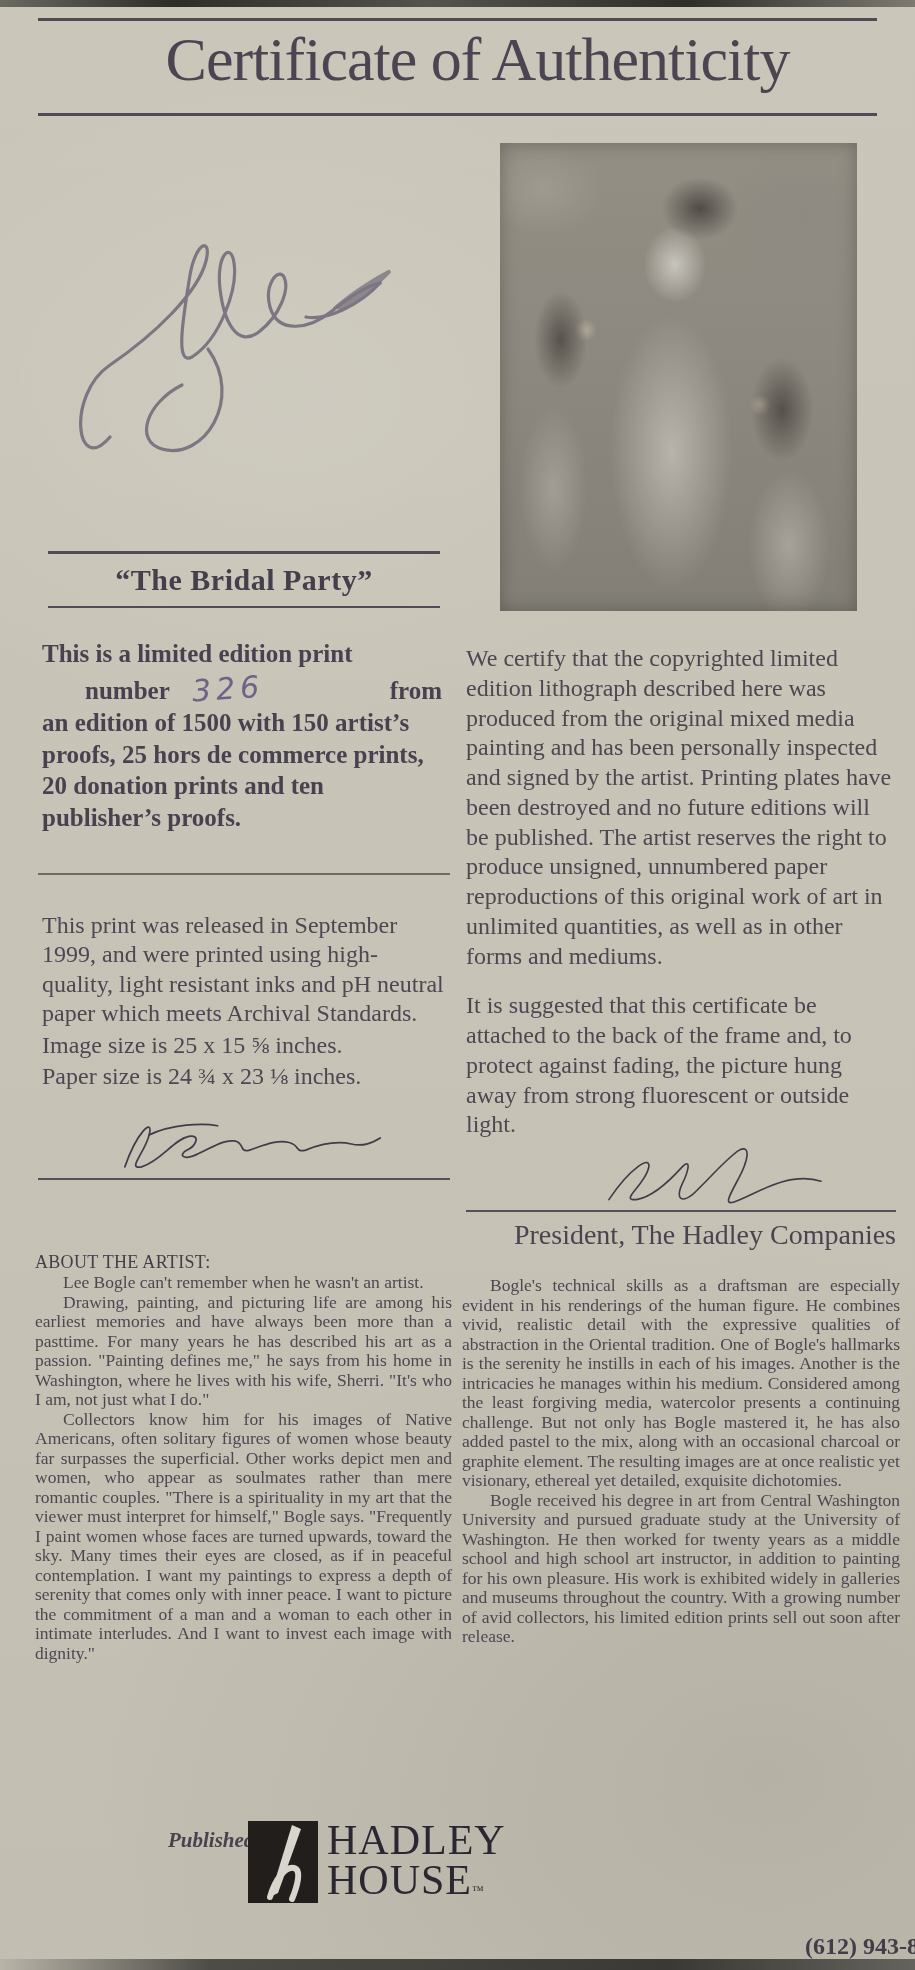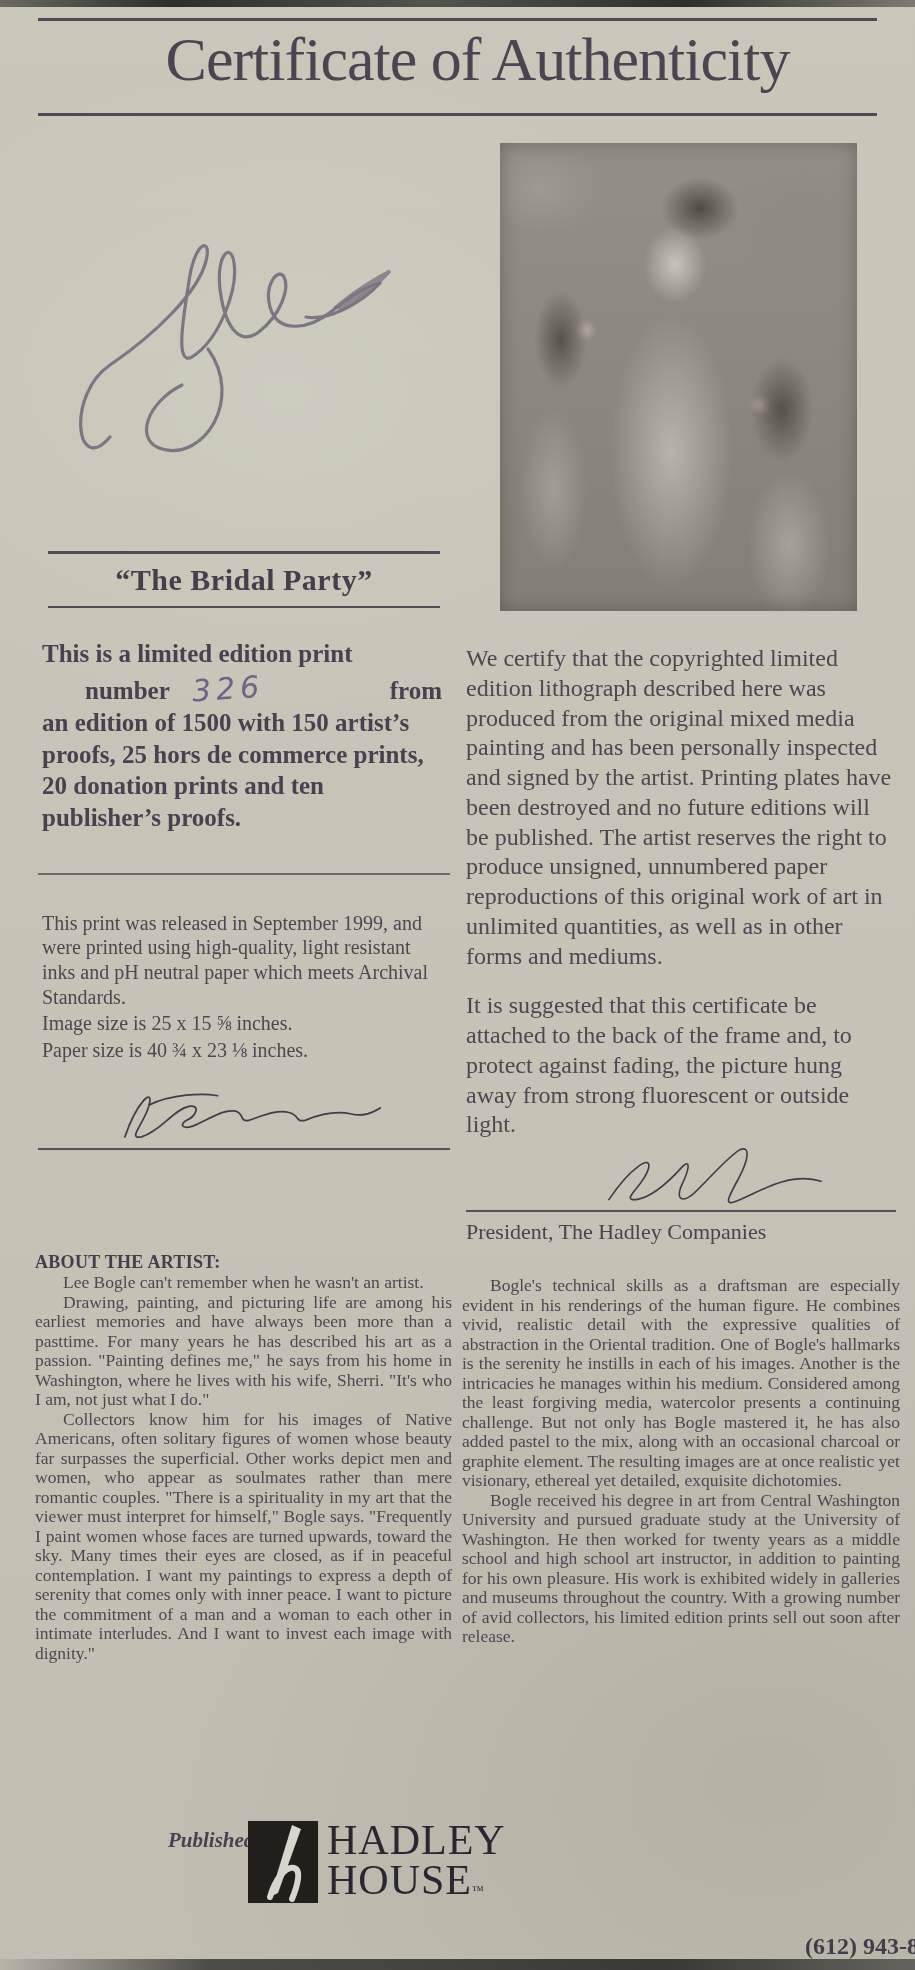--- a/index.html
+++ b/index.html
@@ -25,47 +25,47 @@
   .col{position:absolute;}
   .hrule{height:2.5px;background:#514c57;margin:0 10px;}
   .hrule.thin{height:1.5px;background:#6f6a64;margin:0;}
   .art-title{margin-top:9px;text-align:center;font-size:30px;font-weight:bold;color:#453f4c;letter-spacing:0.5px;}
   .art-title + .hrule{margin-top:9px;}
   .edition{margin:30px 8px 0 4px;font-size:25px;font-weight:bold;line-height:1.26;color:#484250;}
   .edition-row{display:flex;align-items:baseline;margin-left:43px;}
   .hand-number{font-family:"DejaVu Sans",sans-serif;font-style:italic;font-weight:normal;
     color:#6e6288;font-size:30px;letter-spacing:5px;margin-left:22px;transform:rotate(-4deg);}
   .edition-from{margin-left:auto;}
-  .release{margin:36px 6px 0 4px;font-size:20px;line-height:1.23;}
+  .release{margin:36px 6px 0 4px;font-size:24px;line-height:1.23;}
   .release .sizes{margin-top:2px;}
   .sig-svg{display:block;}
   .sig-line{height:2px;background:#55505a;margin-top:-4px;}
   .cred-title{margin-top:7px;font-size:22px;color:#4a4450;}
   .certify,.suggest{font-size:24px;line-height:1.24;text-align:left;}
   .suggest{margin-top:20px;}
-  .president-title{margin-top:7px;font-size:22px;text-align:left;color:#4a4450;}
+  .president-title{margin-top:7px;font-size:28px;text-align:right;color:#4a4450;}
   
   .artwork{position:absolute;left:500px;top:143px;width:357px;height:468px;
     background:
       radial-gradient(ellipse 55px 45px at 56% 14%, rgba(45,40,38,0.65), transparent 70%),
       radial-gradient(ellipse 45px 55px at 49% 26%, rgba(238,235,226,0.6), transparent 70%),
       radial-gradient(ellipse 38px 70px at 17% 42%, rgba(52,46,42,0.6), transparent 70%),
       radial-gradient(circle 15px at 24% 40%, rgba(192,180,163,0.7), transparent 75%),
       radial-gradient(ellipse 45px 110px at 15% 74%, rgba(202,197,186,0.40), transparent 75%),
       radial-gradient(ellipse 45px 75px at 79% 57%, rgba(50,44,40,0.6), transparent 70%),
       radial-gradient(circle 14px at 73% 56%, rgba(196,183,166,0.7), transparent 75%),
       radial-gradient(ellipse 55px 100px at 81% 86%, rgba(212,208,198,0.42), transparent 75%),
       radial-gradient(ellipse 85px 190px at 48% 66%, rgba(230,226,216,0.5), transparent 72%),
       radial-gradient(ellipse 80px 60px at 12% 10%, rgba(182,177,167,0.35), transparent 75%),
       radial-gradient(ellipse 120px 90px at 85% 15%, rgba(140,134,126,0.45), transparent 75%),
       linear-gradient(180deg,#938f85 0%,#8b877e 55%,#837f77 100%);
     box-shadow:inset 0 0 18px rgba(40,36,34,0.35);
   }
   
-  .about-heading{font-size:18px;font-weight:bold;color:#443e4a;letter-spacing:0.3px;}
+  .about-heading{font-size:18px;font-weight:normal;color:#443e4a;letter-spacing:0.3px;}
   .about p{margin:0;font-size:17.5px;line-height:19.5px;text-align:justify;text-indent:1.6em;color:#4d4752;}
   .about p.no-top{margin-top:0;}
   
   .published-by{position:absolute;left:168px;top:1828px;font-size:21px;font-style:italic;font-weight:bold;color:#474150;}
   .logo-square{position:absolute;left:248px;top:1821px;width:70px;height:82px;background:#211e1c;}
   .brand{position:absolute;left:327px;top:1820px;line-height:40px;font-size:42px;letter-spacing:1px;color:#2b2732;font-family:"Liberation Serif",serif;}
   .brand .tm{font-size:12px;vertical-align:baseline;}
   .footer-address{position:absolute;left:0;right:0;top:1901px;text-align:center;font-size:25px;font-weight:bold;color:#433d4a;}
   .footer-phone{position:absolute;left:0;right:0;top:1933px;text-align:right;font-size:24px;font-weight:bold;color:#433d4a;}
 </style>
@@ -104,21 +104,21 @@
         <span class="edition-from">from</span>
       </div>
       <div>an edition of 1500 with 150 artist’s proofs, 25 hors de commerce prints, 20 donation prints and ten publisher’s proofs.</div>
     </div>
 
     <div class="hrule thin" style="margin-top:40px;"></div>
 
     <div class="release">
       <div>This print was released in September 1999, and were printed using high-quality, light resistant inks and pH neutral paper which meets Archival Standards.</div>
       <div class="sizes">Image size is 25 x 15 ⅝ inches.</div>
-      <div class="sizes">Paper size is 40 ¾ x 23 ⅛ inches.</div>
+      <div class="sizes">Paper size is 24 ¾ x 23 ⅛ inches.</div>
     </div>
 
     <svg class="sig-svg" style="margin:14px 0 0 20px;" width="380" height="76" viewBox="0 0 380 100">
       <g fill="none" stroke="#423c48" stroke-width="2.3" stroke-linecap="round">
         <path d="M28,80 C44,34 66,14 60,38 C54,62 30,84 50,80 C76,72 92,44 112,40 C128,37 122,52 110,58 C98,64 104,72 122,64 C144,54 158,44 172,46 C186,48 178,62 192,58 C210,52 228,44 244,48 C258,51 252,62 266,58 C286,50 308,46 326,50 C342,54 354,48 364,42"></path>
         <path d="M60,38 C90,24 130,22 150,26"></path>
       </g>
     </svg>
     <div class="sig-line"></div>
   </div>

